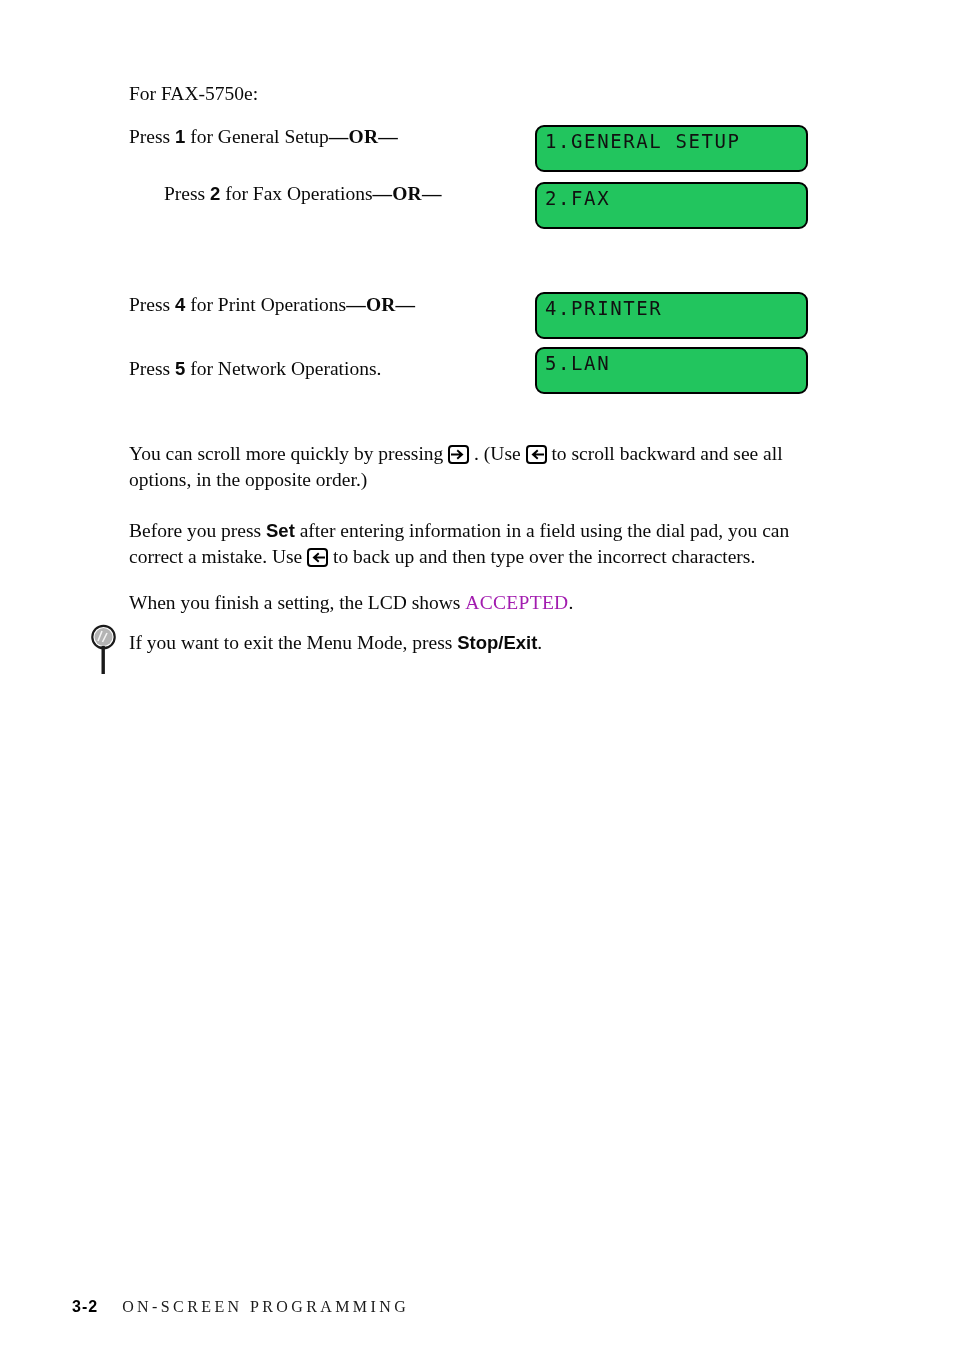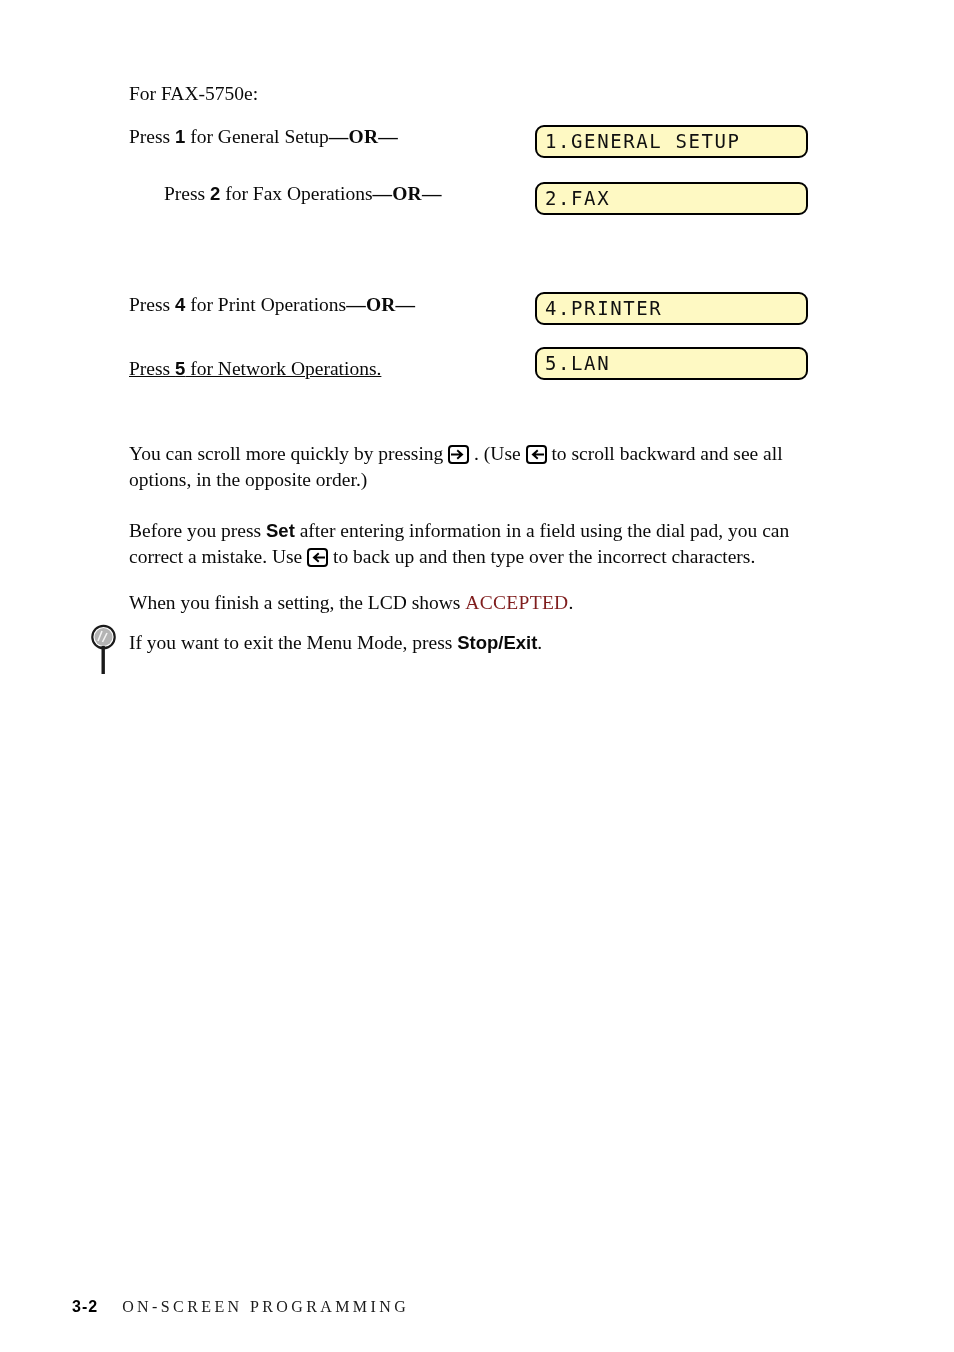--- a/index.html
+++ b/index.html
@@ -49,24 +49,24 @@
     font-weight: bold;
     font-family: "Liberation Serif", "DejaVu Serif", serif;
     letter-spacing: 0.2px;
   }
 
   
   .lcd {
     position: absolute;
     left: 535px;
     width: 273px;
-    height: 33px;
+    height: 47px;
     border: 2.2px solid #000;
     border-radius: 9px;
-    background: #fef9c3;
+    background: #22c55e;
     box-sizing: border-box;
   }
   .lcd .lcd-text {
     position: absolute;
     left: 8px;
     top: 3px;
     font-family: "DejaVu Sans Mono", "Liberation Mono", monospace;
     font-size: 19px;
     letter-spacing: 1.6px;
     color: #111;
@@ -82,21 +82,21 @@
     font-size: 19.5px;
     line-height: 25.5px;
     color: #0a0a0a;
   }
   .para .sans-bold {
     font-family: "Liberation Sans", "DejaVu Sans", sans-serif;
     font-weight: bold;
     font-size: 18.5px;
   }
   .accepted {
-    color: #7f1d1d;
+    color: #a21caf;
     font-variant: small-caps;
     letter-spacing: 0.3px;
   }
 
   
   .keyicon {
     display: inline-block;
     width: 21px;
     height: 19px;
     border: 2px solid #000;
@@ -156,21 +156,21 @@
 
   <div class="txt press-line" style="top:181px;margin-left:35px;">
     <span>Press </span><span class="num">2</span><span> for Fax Operations</span><span class="or">—OR—</span>
   </div>
 
 
   <div class="txt press-line" style="top:292px;">
     <span>Press </span><span class="num">4</span><span> for Print Operations</span><span class="or">—OR—</span>
   </div>
 
-  <div class="txt press-line" style="top:356px;text-decoration:underline;">
+  <div class="txt press-line" style="top:356px;">
     <span>Press </span><span class="num">5</span><span> for Network Operations.</span><span class="or"></span>
   </div>
 
   <div class="lcd" style="top:125px;">
     <span class="lcd-text">1.GENERAL SETUP</span>
   </div>
   <div class="lcd" style="top:182px;">
     <span class="lcd-text">2.FAX</span>
   </div>
   <div class="lcd" style="top:292px;padding-left:13px;">

